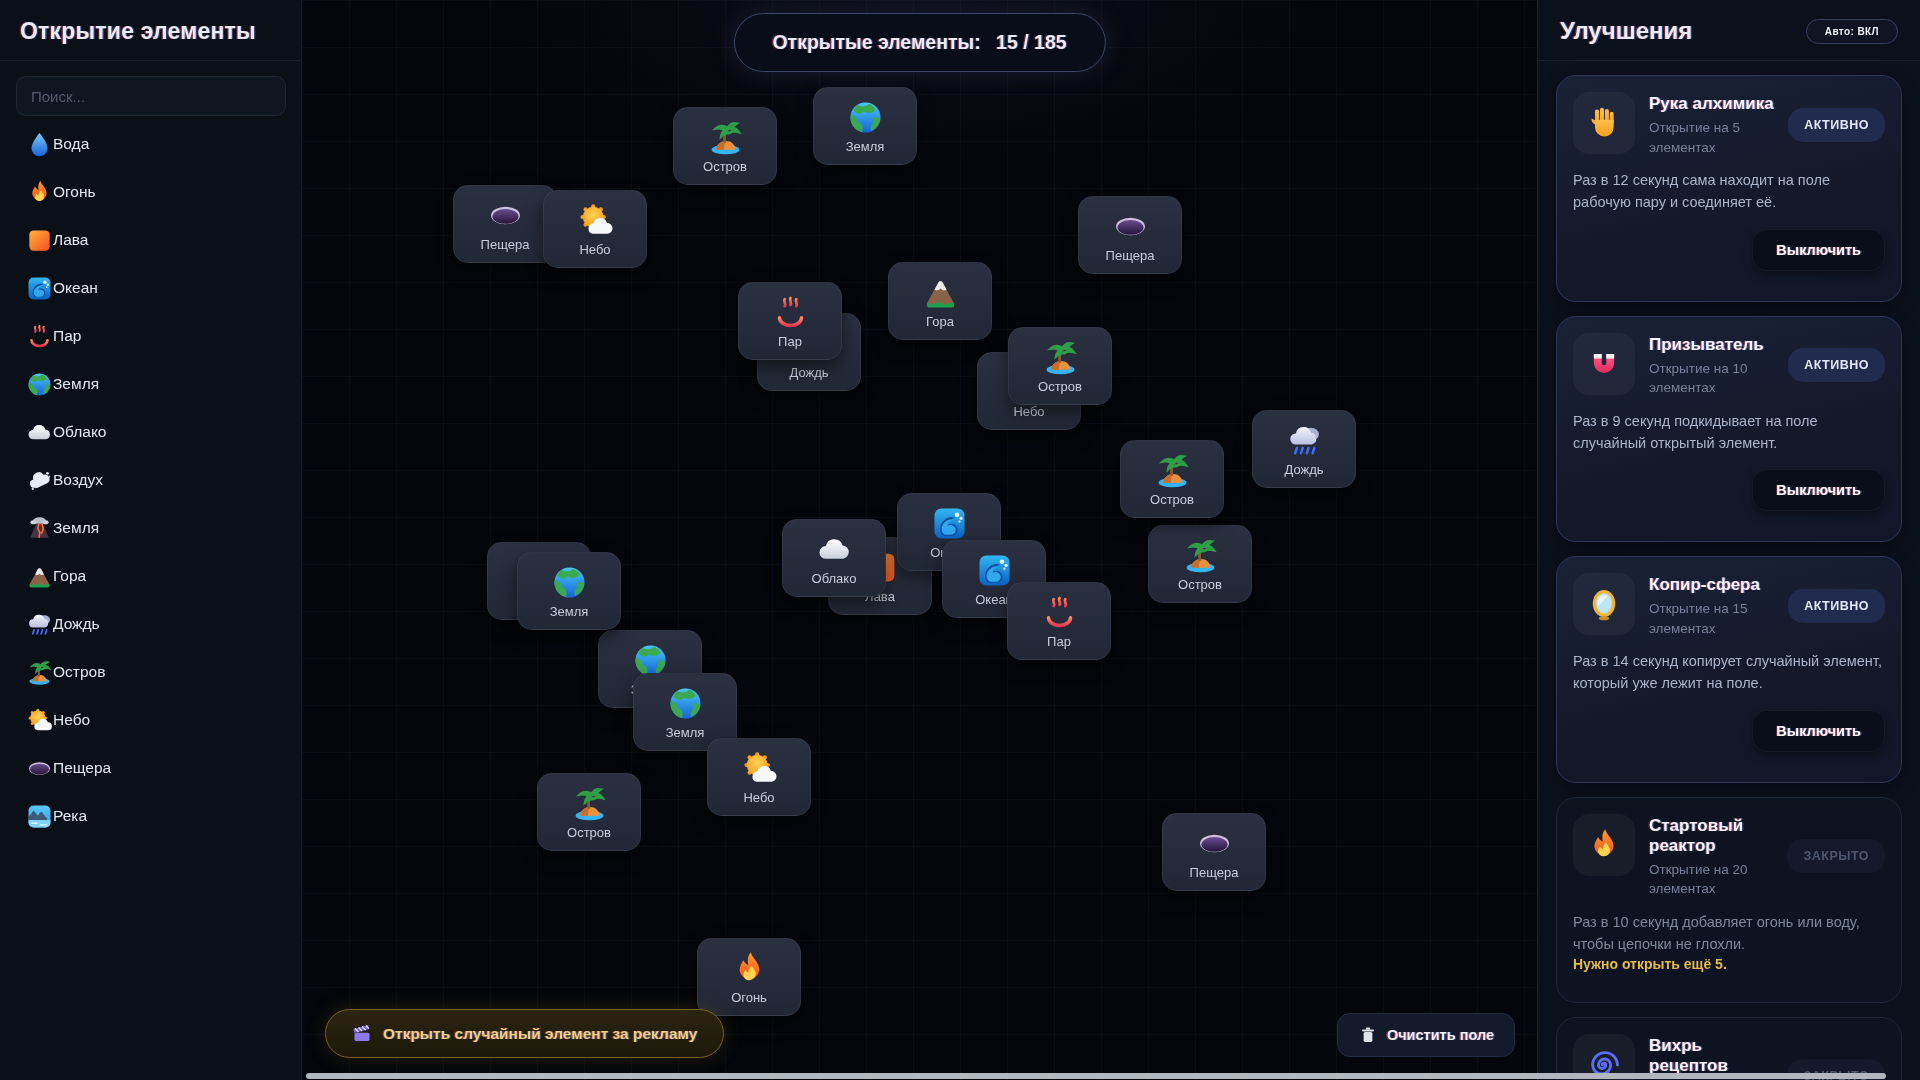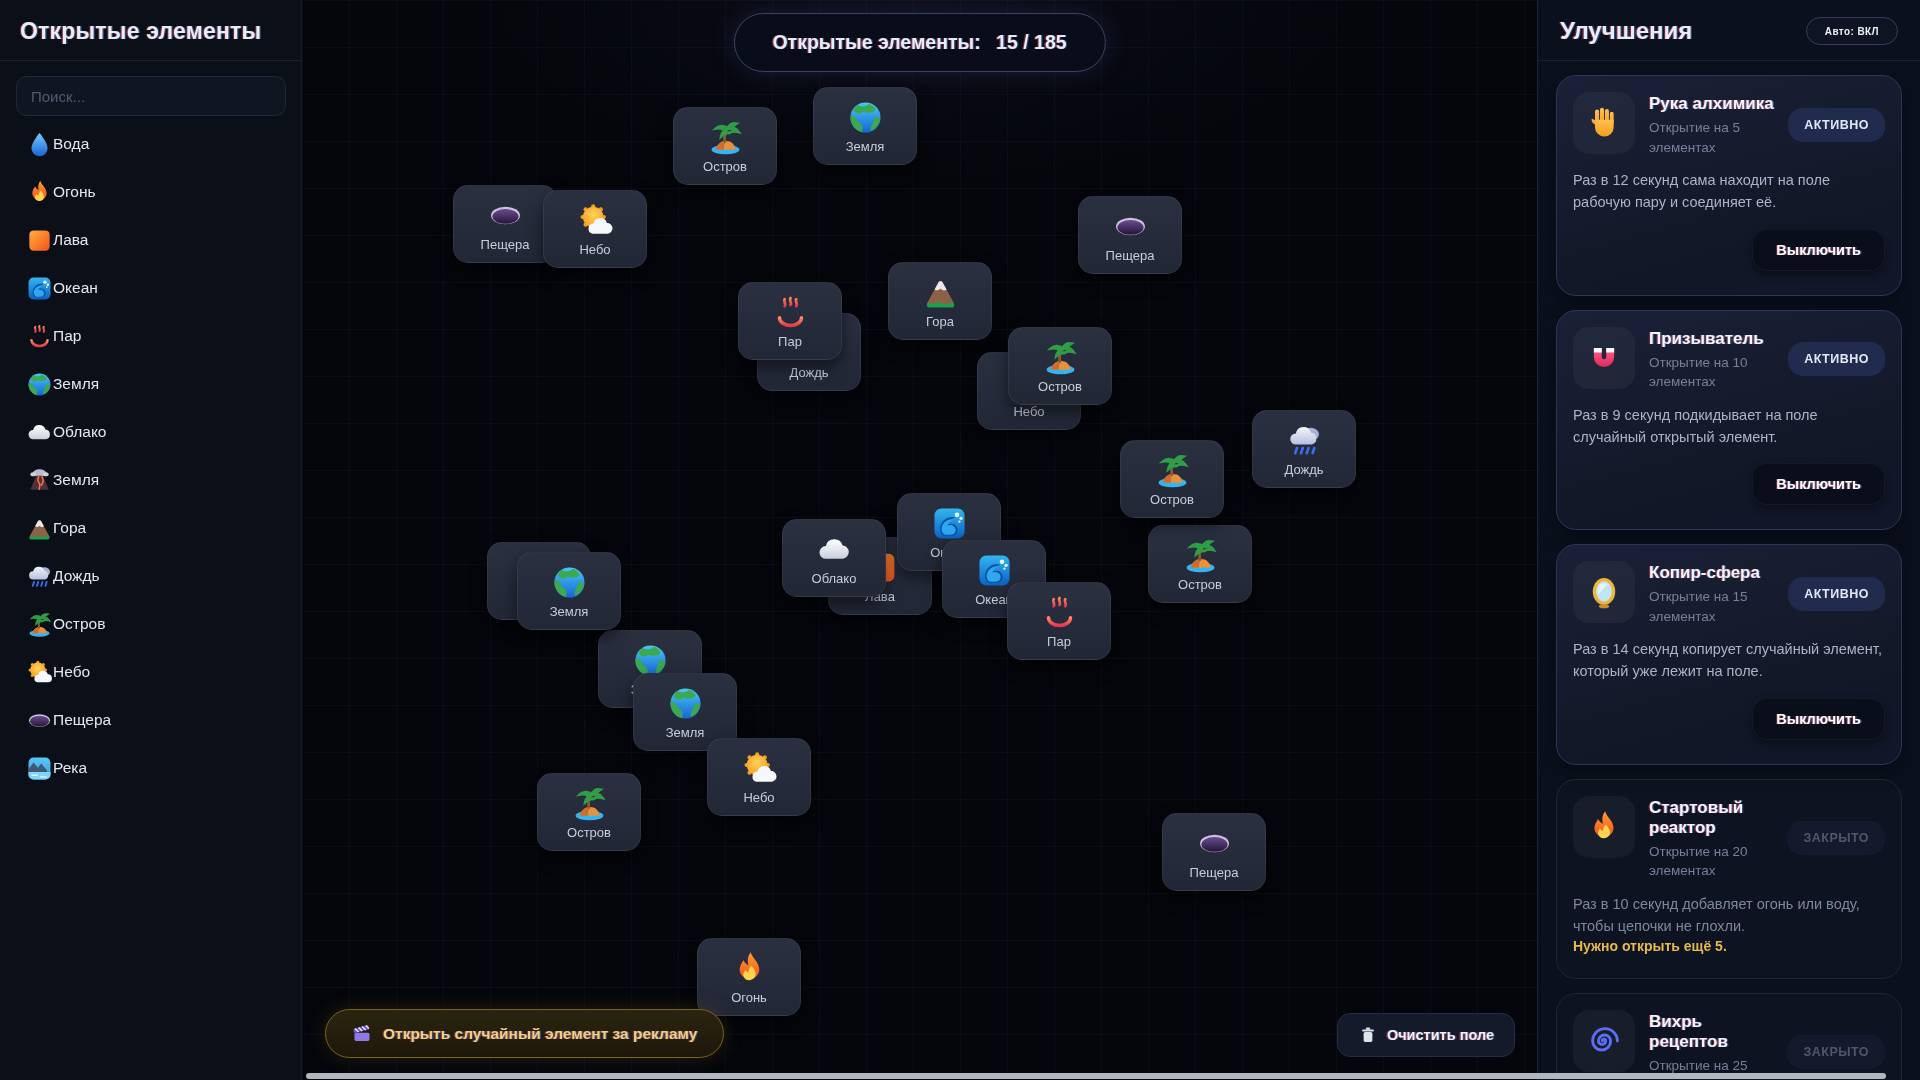--- a/index.html
+++ b/index.html
@@ -51,28 +51,28 @@
   .ad-btn .ic, .clear-btn .ic { width:20px; height:20px; display:flex; }
   .ad-btn .ic svg, .clear-btn .ic svg { width:100%; height:100%; }
   .clear-btn { position:absolute; right:22px; top:1013px; height:44px; border-radius:13px;
             background:#141a29; border:1px solid #242d44; color:#eef1f7; font-weight:bold;
             font-size:14.5px; display:flex; align-items:center; gap:9px; padding:0 20px;
             cursor:pointer; font-family:inherit; z-index:70;justify-content:flex-end; }
 
   
   .rsb { position:absolute; right:0; top:0; bottom:0; width:383px; background:#0b101d;
          border-left:1px solid #1c2435; z-index:40; overflow:hidden; }
-  .rsb-head { display:flex; justify-content:space-between;
+  .rsb-head { display:flex; align-items:center; justify-content:space-between;
               padding:17px 22px 15px; border-bottom:1px solid rgba(255,255,255,.07); }
   .rsb-title { font-size:24px; font-weight:bold; }
   .auto-pill { background:rgba(16,21,36,.9); border:1.5px solid #333e60; border-radius:20px;
                padding:6px 18px; color:#eef1f8; font-weight:bold; font-size:10px;
                letter-spacing:.4px; cursor:pointer; font-family:inherit; }
   .u-list { display:flex; flex-direction:column; gap:14px; padding:14px 18px; }
-  .ucard { border-radius:20px; padding:16px 16px 24px; display:flex; flex-direction:column; }
+  .ucard { border-radius:20px; padding:16px 16px 30px; display:flex; flex-direction:column; }
   .ucard.on { background:linear-gradient(165deg,#1a2137,#131828 65%,#111629);
               border:1px solid #2c3757; box-shadow:0 8px 18px rgba(0,0,0,.35); }
   .ucard.off { background:rgba(16,21,35,.55); border:1px solid #1e2537; }
   .u-head { display:flex; align-items:flex-start; gap:14px; }
   .u-tile { width:62px; height:62px; flex:0 0 62px; border-radius:16px;
             background:rgba(255,255,255,.045); display:flex; align-items:center; justify-content:center; }
   .u-tile svg { width:36px; height:36px; }
   .u-info { flex:1; min-width:0; padding-top:2px; }
   .u-title { font-size:17px; font-weight:bold; color:#f3f5fa; margin-bottom:4px; }
   .u-sub { font-size:13.5px; color:#76809a; line-height:1.45; max-width:176px; }
@@ -89,21 +89,21 @@
            box-shadow:0 4px 10px rgba(0,0,0,.4); }
 
   .hscroll { position:absolute; left:306px; width:1580px; bottom:1px; height:6px;
              background:#b2b6bf; border-radius:3px; z-index:90; cursor:pointer; }
 </style>
 </head>
 <body>
 
 <aside class="lsb">
   <div class="lsb-head">
-    <div class="lsb-title chroma">Открытые элементы</div>
+    <div class="lsb-title chroma">Открытие элементы</div>
   </div>
   <input class="search" type="text" placeholder="Поиск..." style="">
   <div>
       <div class="el-row">
         <span class="el-ic">
           <svg viewBox="0 0 32 32">
             <defs>
               <linearGradient id="gw" x1="0" y1="0" x2="0" y2="1">
                 <stop offset="0" stop-color="#7ec8f7"></stop>
                 <stop offset="1" stop-color="#1565d8"></stop>
@@ -202,20 +202,31 @@
             <defs>
               <linearGradient id="gc" x1="0" y1="0" x2="0" y2="1">
                 <stop offset="0" stop-color="#ffffff"></stop>
                 <stop offset="1" stop-color="#c9cfdd"></stop>
               </linearGradient>
             </defs>
             <path d="M8.5 24a5.5 5.5 0 0 1 0-11 7.5 7.5 0 0 1 14.5-.5 5.8 5.8 0 0 1 .5 11.5Z" fill="url(#gc)"></path>
           </svg>
         </span>
         <span class="el-label">Облако</span>
+      </div>
+      <div class="el-row">
+        <span class="el-ic">
+          <svg viewBox="0 0 32 32">
+            <path d="M8 23a5 5 0 0 1 1-9.9A7 7 0 0 1 22.5 10.5a5.5 5.5 0 0 1 1.5 10.8L11 24Z" fill="#e8ecf5" transform="rotate(-14 16 16)"></path>
+            <circle cx="25.5" cy="7.5" r="1.6" fill="#e8ecf5"></circle>
+            <circle cx="27.6" cy="11.5" r="1.1" fill="#dfe4ef"></circle>
+            <circle cx="8" cy="26" r="1.3" fill="#dfe4ef"></circle>
+          </svg>
+        </span>
+        <span class="el-label">Воздух</span>
       </div>
       <div class="el-row">
         <span class="el-ic">
           <svg viewBox="0 0 32 32">
             <ellipse cx="16" cy="7" rx="8" ry="4.2" fill="#b9bec9"></ellipse>
             <ellipse cx="8.6" cy="8.6" rx="3.4" ry="2.4" fill="#cdd2db"></ellipse>
             <ellipse cx="23.4" cy="8.6" rx="3.4" ry="2.4" fill="#cdd2db"></ellipse>
             <path d="M12 10.5h8l7 16.5H5Z" fill="#4a3340"></path>
             <path d="M15 11 14 16l2.5 5-1 5.5M19 11l1.5 5.5-2 5" stroke="#ff6d3d" stroke-width="1.8" fill="none" stroke-linecap="round"></path>
           </svg>

